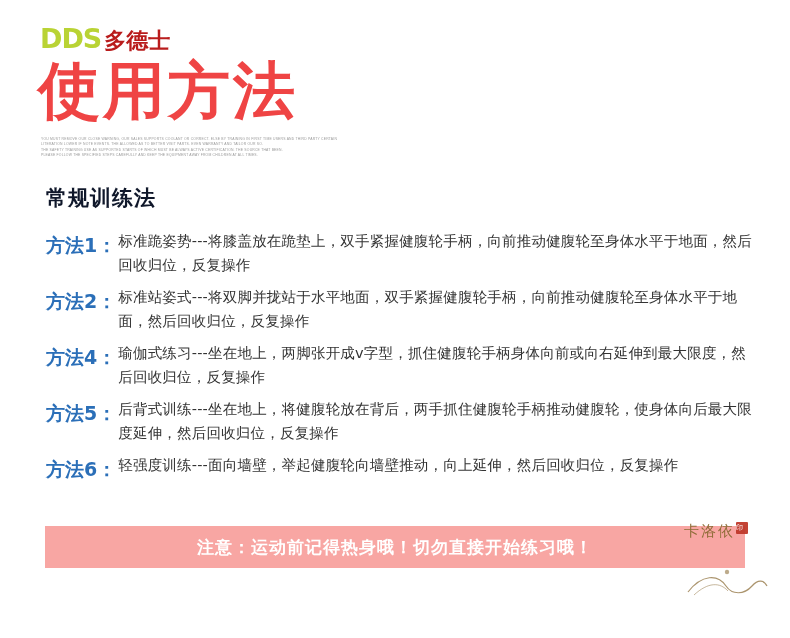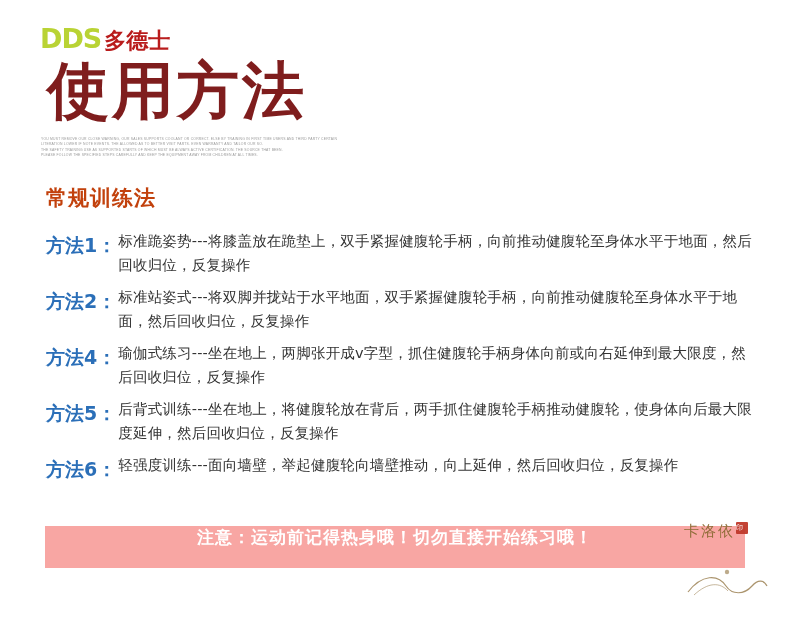--- a/index.html
+++ b/index.html
@@ -45,24 +45,24 @@
     color: #b91c1c;
     line-height: 1;
     margin-left: 3px;
   }
 
   
   .headline {
     font-family: "DejaVu Sans", sans-serif;
     font-size: 62px;
     font-weight: bold;
-    color: #7f1d1d;
+    color: #ef4444;
     letter-spacing: 3px;
     line-height: 1.05;
-    margin: 6px 0 0 9px;
+    margin: 6px 0 0 0;
   }
 
   
   .microcopy {
     margin-top: 14px;
     margin-left: 3px;
     width: 420px;
   }
   .microcopy div {
     font-family: "Liberation Sans", sans-serif;
@@ -73,21 +73,21 @@
     white-space: nowrap;
     overflow: hidden;
     text-overflow: clip;
   }
 
   
   .section-title {
     font-family: "DejaVu Sans", sans-serif;
     font-size: 21px;
     font-weight: bold;
-    color: #c2410c;
+    color: #0f172a;
     margin: 26px 0 0 8px;
     letter-spacing: 1px;
   }
 
   .steps {
     margin: 18px 0 0 0;
     padding: 0;
     list-style: none;
   }
   .step {
@@ -117,21 +117,21 @@
 
   
   .notice {
     position: absolute;
     left: 45px;
     right: 45px;
     bottom: 38px;
     height: 42px;
     background: #f8a6a3;
     display: flex;
-    align-items: flex-start;
+    align-items: center;
     justify-content: center;
   }
   .notice-text {
     font-family: "DejaVu Sans", sans-serif;
     font-size: 17px;
     font-weight: bold;
     color: #ffffff;
     letter-spacing: 1px;
   }
 

